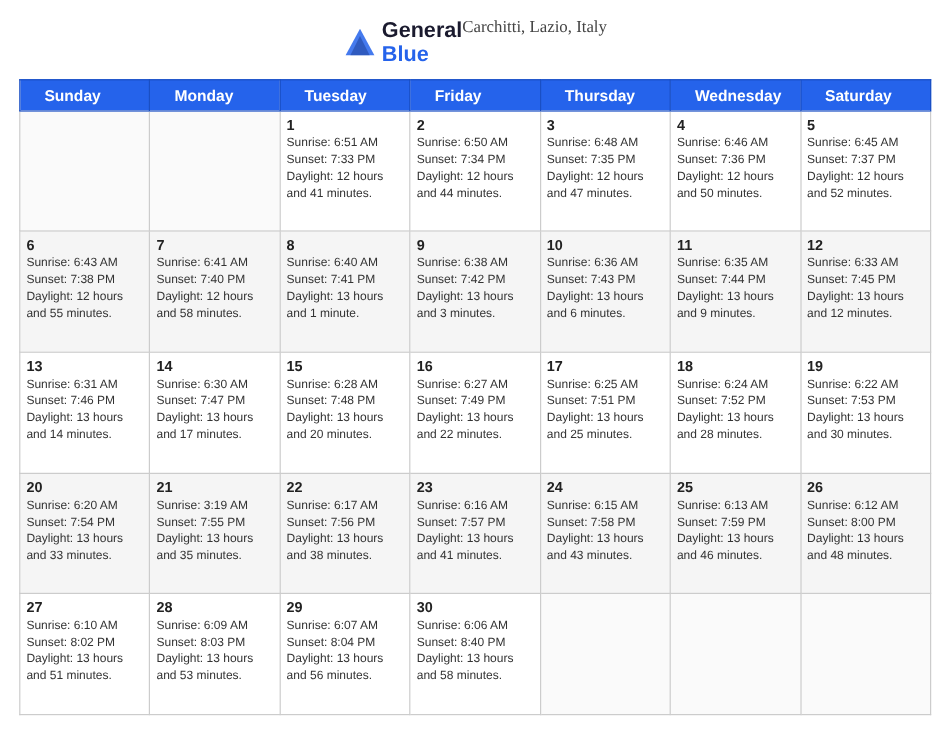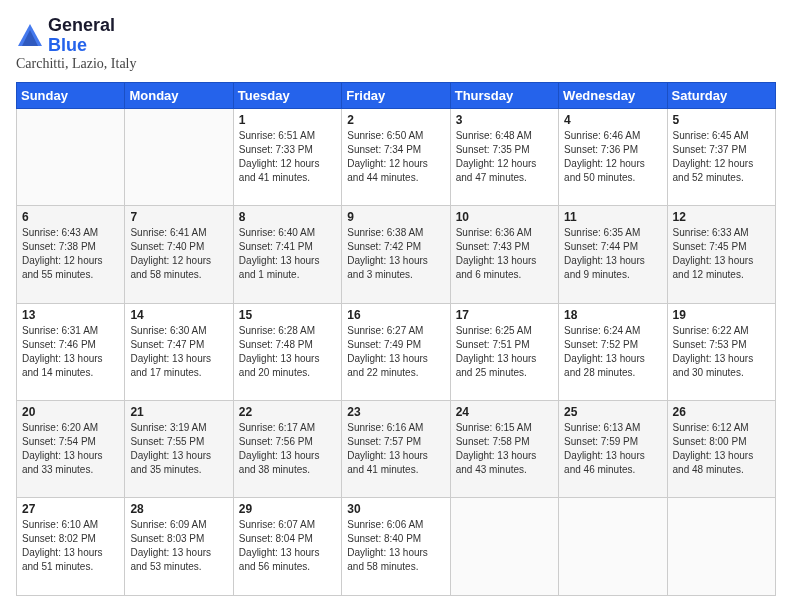--- a/index.html
+++ b/index.html
@@ -12,24 +12,23 @@
     }
     .page {
       width: 792px;
       height: 612px;
       padding: 16px;
       display: flex;
       flex-direction: column;
     }
     .header {
       display: flex;
-      justify-content: flex-end;
+      justify-content: center;
       align-items: flex-start;
       margin-bottom: 10px;
-      flex-direction: column;
     }
     .logo {
       display: flex;
       align-items: center;
       gap: 4px;
     }
     .logo-text {
       font-size: 18px;
       font-weight: bold;
       line-height: 1.1;
@@ -57,21 +56,21 @@
       flex: 1;
       border: 1px solid #ccc;
       border-collapse: collapse;
       width: 100%;
       table-layout: fixed;
     }
     .calendar th {
       background-color: #2563eb;
       color: #fff;
       text-align: left;
-      padding: 5px 4px;
+      padding: 5px 20px;
       font-size: 13px;
       border: 1px solid #1a4fc4;
     }
     .calendar td {
       border: 1px solid #ccc;
       vertical-align: top;
       padding: 4px 5px;
       font-size: 10.5px;
       color: #222;
       height: 80px;

